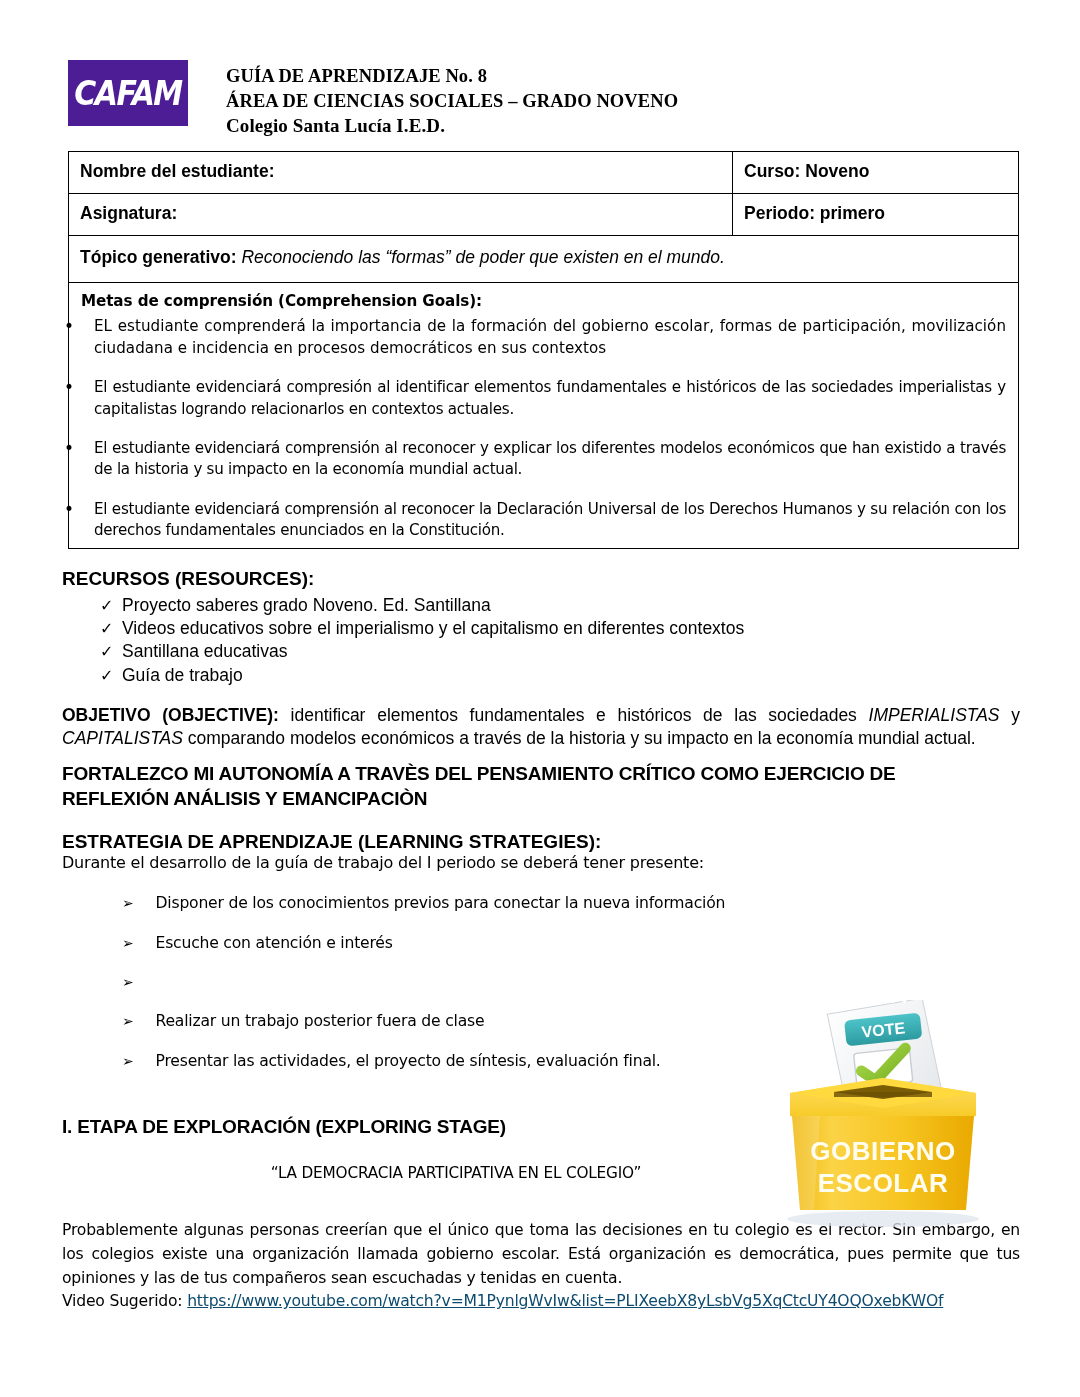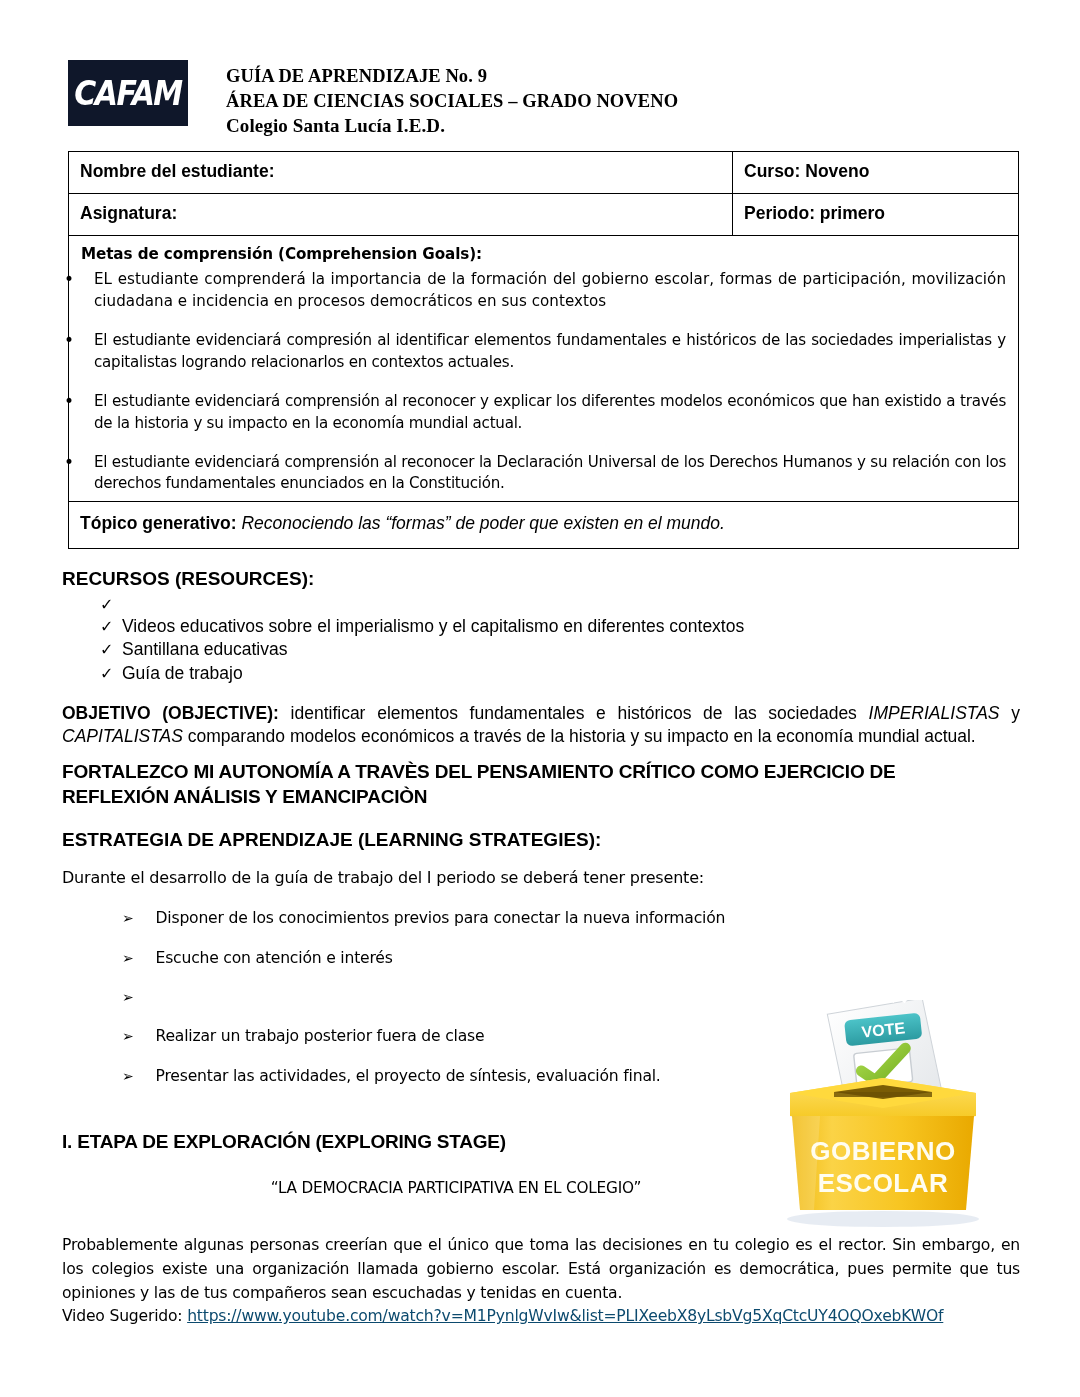--- a/index.html
+++ b/index.html
@@ -18,21 +18,21 @@
 
   
   .header {
     display: flex;
     align-items: flex-start;
     padding: 60px 0 0 68px;
   }
   .logo-box {
     width: 120px;
     height: 66px;
-    background: #0f172a;
+    background: #4c1d95;
     flex: 0 0 auto;
     display: flex;
     align-items: center;
     justify-content: center;
     overflow: hidden;
     text-align: center;
   }
   .logo-text {
     color: #ffffff;
     font-family: "DejaVu Sans", sans-serif;
@@ -167,21 +167,21 @@
     font-weight: bold;
     font-size: 19px;
     line-height: 1.3;
     margin-top: 12px;
     letter-spacing: -0.2px;
   }
 
   .sub-line {
     font-family: "DejaVu Sans", sans-serif;
     font-size: 16px;
-    margin-top: 17px;
+    margin-top: 0;
     letter-spacing: -0.2px;
   }
 
   .arrow-list { margin: 22px 0 0 0; padding: 0; list-style: none; }
   .arrow-list li {
     display: flex;
     align-items: baseline;
     font-family: "DejaVu Sans", sans-serif;
     font-size: 15.6px;
     margin-bottom: 22px;
@@ -247,39 +247,45 @@
 </head>
 <body>
 
 <div class="page">
 
   <div class="header">
     <div class="logo-box">
       <span class="logo-text">CAFAM</span>
     </div>
     <div class="header-titles">
-      <div>GUÍA DE APRENDIZAJE No. 9</div>
+      <div>GUÍA DE APRENDIZAJE No. 8</div>
       <div>ÁREA DE CIENCIAS SOCIALES – GRADO NOVENO</div>
       <div class="ht-3">Colegio Santa Lucía I.E.D.</div>
     </div>
   </div>
 
   <table class="tbl">
     <colgroup>
         <col style="width:664px">
         <col style="width:286px">
       </colgroup>
     <tbody>
       <tr class="row-h">
         <td class="cell-pad arial-b">Nombre del estudiante:</td>
         <td class="cell-pad arial-b">Curso: Noveno</td>
       </tr>
       <tr class="row-h">
         <td class="cell-pad arial-b">Asignatura:</td>
         <td class="cell-pad arial-b">Periodo: primero</td>
+      </tr>
+      <tr>
+        <td class="topic" colspan="2">
+          <b>Tópico generativo:</b>
+          <i>Reconociendo las “formas” de poder que existen en el mundo.</i>
+        </td>
       </tr>
       <tr>
         <td class="goals-cell" colspan="2">
           <div class="goals-title">Metas de comprensión (Comprehension Goals):</div>
 
           <div class="goal-item goal-1">
             <span class="goal-bullet">•</span>
             <span class="goal-text">EL estudiante comprenderá la importancia de la formación del gobierno escolar, formas de participación, movilización ciudadana e incidencia en procesos democráticos en sus contextos</span>
           </div>
           <div class="goal-item">
@@ -289,35 +295,30 @@
           <div class="goal-item">
             <span class="goal-bullet">•</span>
             <span class="goal-text">El estudiante evidenciará comprensión al reconocer y explicar los diferentes modelos económicos que han existido a través de la historia y su impacto en la economía mundial actual.</span>
           </div>
           <div class="goal-item">
             <span class="goal-bullet">•</span>
             <span class="goal-text">El estudiante evidenciará comprensión al reconocer la Declaración Universal de los Derechos Humanos y su relación con los derechos fundamentales enunciados en la Constitución.</span>
           </div>
         </td>
       </tr>
-      <tr>
-        <td class="topic" colspan="2">
-          <b>Tópico generativo:</b>
-          <i>Reconociendo las “formas” de poder que existen en el mundo.</i>
-        </td>
-      </tr>
     </tbody>
   </table>
 
   <div class="body-wrap">
 
     <div class="sec-head">RECURSOS (RESOURCES):</div>
     <ul class="check-list">
       <li>
         <span class="chk">✓</span>
+        <span class="txt">Proyecto saberes grado Noveno. Ed. Santillana</span>
       </li>
       <li>
         <span class="chk">✓</span>
         <span class="txt">Videos educativos sobre el imperialismo y el capitalismo en diferentes contextos</span>
       </li>
       <li>
         <span class="chk">✓</span>
         <span class="txt">Santillana educativas</span>
       </li>
       <li>

